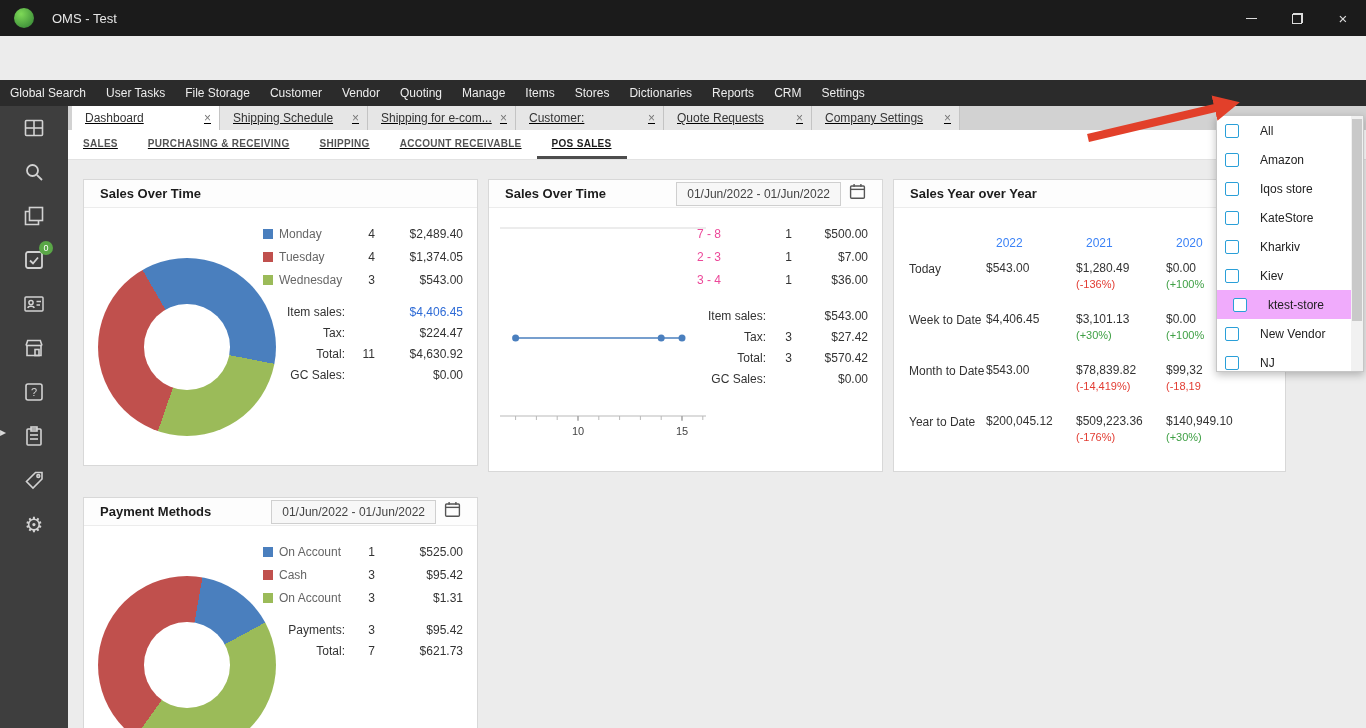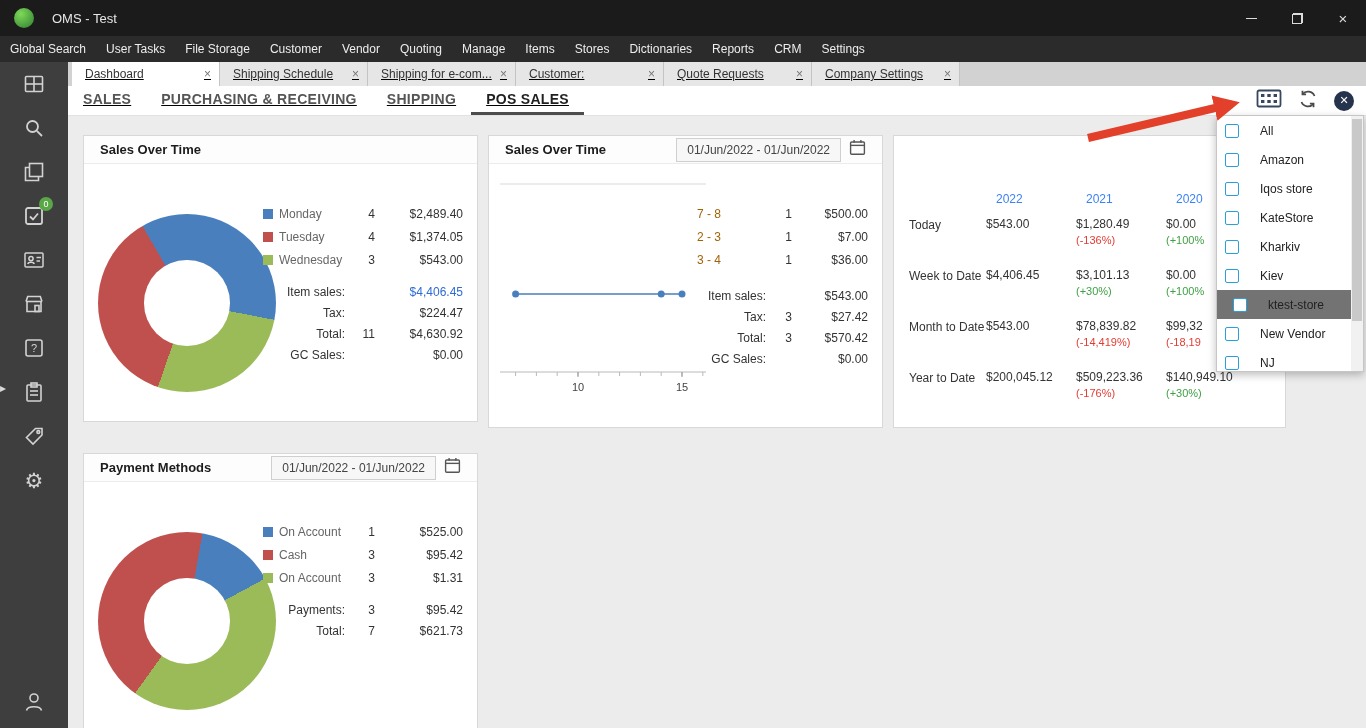--- a/index.html
+++ b/index.html
@@ -11,21 +11,21 @@
               background:radial-gradient(circle at 35% 30%, #7ed957, #2e7d32); }
   .win-title { margin-left:18px; font-size:13px; }
   .win-controls { margin-left:auto; display:flex; height:100%; }
   .win-btn { width:46px; display:flex; align-items:center; justify-content:center; color:#dcdcdc; font-size:15px; }
   .min-glyph { width:11px; height:1px; background:#dcdcdc; display:block; }
   .restore-glyph { position:relative; width:11px; height:11px; display:block; }
   .restore-glyph::before { content:""; position:absolute; top:0; right:0; width:8px; height:8px; border:1px solid #dcdcdc; }
   .restore-glyph::after  { content:""; position:absolute; bottom:0; left:0; width:8px; height:8px; border:1px solid #dcdcdc; background:#1b1b1b; }
 
   
-  .menubar { height:26px; background:#2b2b2b; display:flex; align-items:stretch; color:#ededed; font-size:12px; }
+  .menubar { height:26px; background:#2b2b2b; display:flex; align-items:stretch; color:#ededed; font-size:12px;margin-top:44px; }
   .menu-item { padding:0 10px; display:flex; align-items:center; cursor:default; }
 
   
   .app-body { display:flex; height:666px; }
   .sidebar { width:68px; background:#3e3e3e; display:flex; flex-direction:column; align-items:center; position:relative; flex:0 0 68px; }
   .side-icon { width:68px; height:44px; display:flex; align-items:center; justify-content:center; position:relative; color:#d2d2d2; }
   .side-icon svg { stroke:#d2d2d2; }
   .gear-glyph { font-size:21px; color:#d2d2d2; line-height:1; }
   .badge { position:absolute; top:3px; right:15px; background:#5aa747; color:#fff; width:14px; height:14px; border-radius:50%; font-size:9px; display:flex; align-items:center; justify-content:center; }
   .side-user { margin-top:auto; margin-bottom:4px; }
@@ -35,21 +35,21 @@
 
   
   .tabbar { height:24px; background:#d2d2d2; display:flex; align-items:stretch; padding-left:4px; }
   .tab { width:148px; display:flex; align-items:center; padding:0 8px 0 13px; font-size:12px; color:#333; background:#e6e6e6; border-right:1px solid #c4c4c4; }
   .tab.active { background:#fff; }
   .tab-label { flex:1; white-space:nowrap; overflow:hidden; }
   .tab-close { color:#777; font-size:12px; margin-left:6px; }
 
   
   .subtabbar { height:30px; background:#fff; display:flex; align-items:stretch; border-bottom:1px solid #e2e2e2; position:relative; }
-  .subtab { display:flex; align-items:center; padding:0 15px; font-size:14px; font-weight:700; letter-spacing:.3px; color:#555; border-bottom:3px solid transparent; }
+  .subtab { display:flex; align-items:center; padding:0 15px; font-size:10px; font-weight:700; letter-spacing:.3px; color:#555; border-bottom:3px solid transparent; }
   .subtab.active { color:#1f1f1f; border-bottom-color:#4d4d4d; }
   .topright-icons { position:absolute; right:12px; top:0; height:100%; display:flex; align-items:center; gap:15px; }
   .close-circle { width:20px; height:20px; border-radius:50%; background:#26334d; color:#fff; font-size:11px; display:flex; align-items:center; justify-content:center; }
 
   
   .storebar { height:30px; background:#fff; display:flex; align-items:center; padding-left:20px; font-size:12px; color:#333; border-bottom:1px solid #ddd; }
 
   
   .content { flex:1; position:relative; overflow:hidden; }
   .card { position:absolute; background:#fff; border:1px solid #d8d8d8; }
@@ -58,53 +58,53 @@
   #card3 { left:825px; top:19px; width:393px; height:293px; }
   #card4 { left:15px; top:337px; width:395px; height:330px; }
   .card-header { height:28px; display:flex; align-items:center; padding:0 16px; border-bottom:1px solid #ececec; background:#fdfdfd; }
   .card-title { font-size:13px; font-weight:700; color:#1c1c1c; }
   .date-ctl { margin-left:auto; display:flex; align-items:center; gap:8px; }
   .date-box { border:1px solid #cfcfcf; background:#f7f7f7; height:24px; display:flex; align-items:center; padding:0 10px; font-size:12px; color:#444; white-space:nowrap; }
 
   .donut { position:absolute; left:14px; top:78px; width:178px; height:178px; border-radius:50%; }
   .donut::after { content:""; position:absolute; inset:26%; background:#fff; border-radius:50%; }
 
-  .legend { position:absolute; right:14px; top:66px; width:200px; font-size:12px; color:#333; }
+  .legend { position:absolute; right:14px; top:42px; width:200px; font-size:12px; color:#333; }
   .lrow { display:grid; grid-template-columns:16px 1fr 30px 88px; align-items:center; height:23px; }
   .sw { width:10px; height:10px; }
   .lname { color:#666; white-space:nowrap; }
   .lcount,.lval { text-align:right; white-space:nowrap; }
   .summary { margin-top:10px; }
   .srow { display:grid; grid-template-columns:1fr 30px 88px; align-items:center; height:21px; }
   .slabel { text-align:right; color:#333; white-space:nowrap; }
   .link { color:#2e6bd6; }
 
   .legend2 { width:171px; }
   .legend2 .lrow { grid-template-columns:1fr 26px 76px; }
   .legend2 .srow { grid-template-columns:1fr 26px 76px; }
-  .legend2 .lname { color:#a16207; }
+  .legend2 .lname { color:#ec4899; }
   .legend2 .summary { margin-top:14px; }
   .linechart { position:absolute; left:9px; top:40px; }
 
   
   .yoy { position:absolute; left:15px; top:56px; right:8px; font-size:12px; color:#333; }
   .yoy-head { display:grid; grid-template-columns:77px 90px 90px 1fr; margin-bottom:10px; }
   .yoy-head span { padding-left:10px; color:#3b82f6; }
   .yoy-row { display:grid; grid-template-columns:77px 90px 90px 1fr; min-height:40px; align-items:start;margin-top:11px; }
   .rlabel { color:#333; padding-top:1px; white-space:nowrap; }
   .cell .v { display:block; white-space:nowrap; }
   .cell .pct { display:block; font-size:11px; margin-top:3px; white-space:nowrap; }
   .pos { color:#3fa045; } .neg { color:#e23c32; }
 
   
   #store-dropdown { position:absolute; left:1216px; top:115px; width:148px; height:257px; background:#fff;
                     border:1px solid #c6c6c6; box-shadow:0 3px 8px rgba(0,0,0,.25); display:flex; z-index:50; }
   .dd-list { flex:1; overflow:hidden; }
   .dd-item { height:29px; display:flex; align-items:center; padding-left:8px; font-size:12px; color:#222; white-space:nowrap;gap:13px; }
-  .dd-item.hl { background:#737373;padding-left:16px; }
+  .dd-item.hl { background:#f0abfc;padding-left:16px; }
   .cbx { width:14px; height:14px; border:1px solid #2a9fd8; background:#fff; border-radius:2px; margin-right:8px; flex:0 0 auto; }
   .dd-scroll { width:12px; background:#f1f1f1; position:relative; flex:0 0 12px; }
   .dd-thumb { position:absolute; left:1px; right:1px; top:3px; height:202px; background:#c9c9c9; }
 
   .overlay-svg { position:absolute; left:0; top:0; width:1366px; height:728px; pointer-events:none; z-index:60; }
 </style>
 </head>
 <body>
 
 <div class="titlebar">
@@ -243,20 +243,21 @@
       <div class="tab">
         <span class="tab-label">Company Settings</span>
         <span class="tab-close">×</span>
       </div>
     </div>
 
     <div class="subtabbar">
       <div class="subtab">SALES</div>
       <div class="subtab">PURCHASING &amp; RECEIVING</div>
       <div class="subtab">SHIPPING</div>
+      <div class="subtab">ACCOUNT RECEIVABLE</div>
       <div class="subtab active">POS SALES</div>
       <div class="topright-icons">
         <span>
           <svg width="26" height="22" viewBox="0 0 26 22">
               <rect x="1.5" y="2.5" width="23" height="16" rx="1.5" fill="none" stroke="#36475f" stroke-width="1.8"></rect>
               <g fill="#36475f">
                 <rect x="5" y="6" width="3.4" height="3"></rect>
                 <rect x="11.3" y="6" width="3.4" height="3"></rect>
                 <rect x="17.6" y="6" width="3.4" height="3"></rect>
                 <rect x="5" y="12" width="3.4" height="3"></rect>
@@ -401,20 +402,23 @@
             <div class="srow">
                 <span class="slabel">GC Sales:</span>
                 <span class="lcount"></span>
                 <span class="lval">$0.00</span>
               </div>
           </div>
         </div>
       </div>
 
       <div class="card" id="card3">
+        <div class="card-header">
+          <span class="card-title">Sales Year over Year</span>
+        </div>
         <div class="yoy">
           <div class="yoy-head">
             <span></span>
             <span>2022</span>
             <span>2021</span>
             <span>2020</span>
           </div>
           <div class="yoy-row">
             <span class="rlabel">Today</span>
             <div class="cell">

